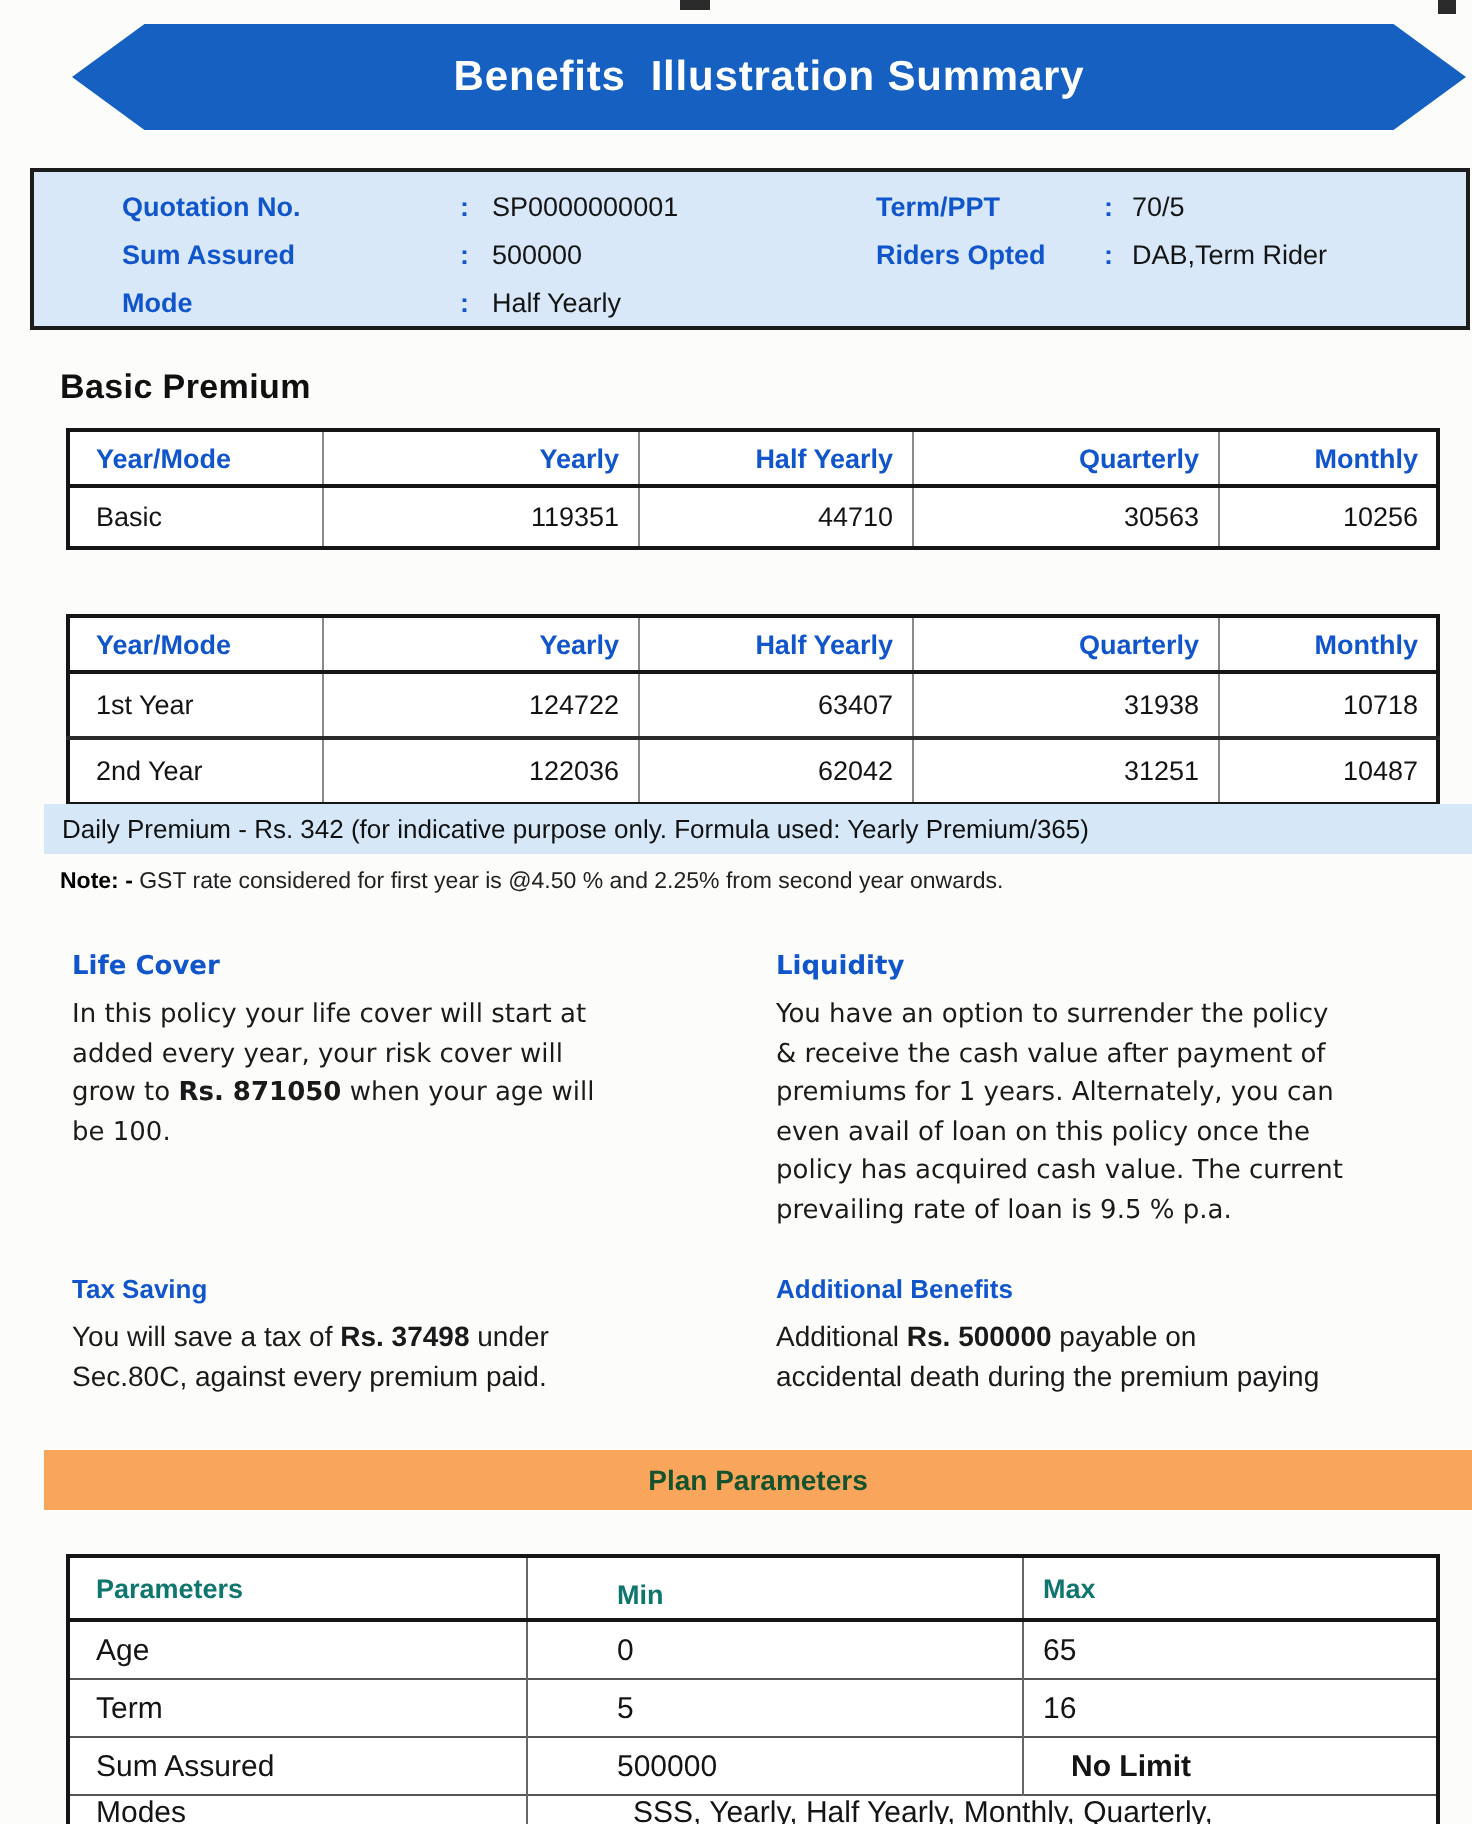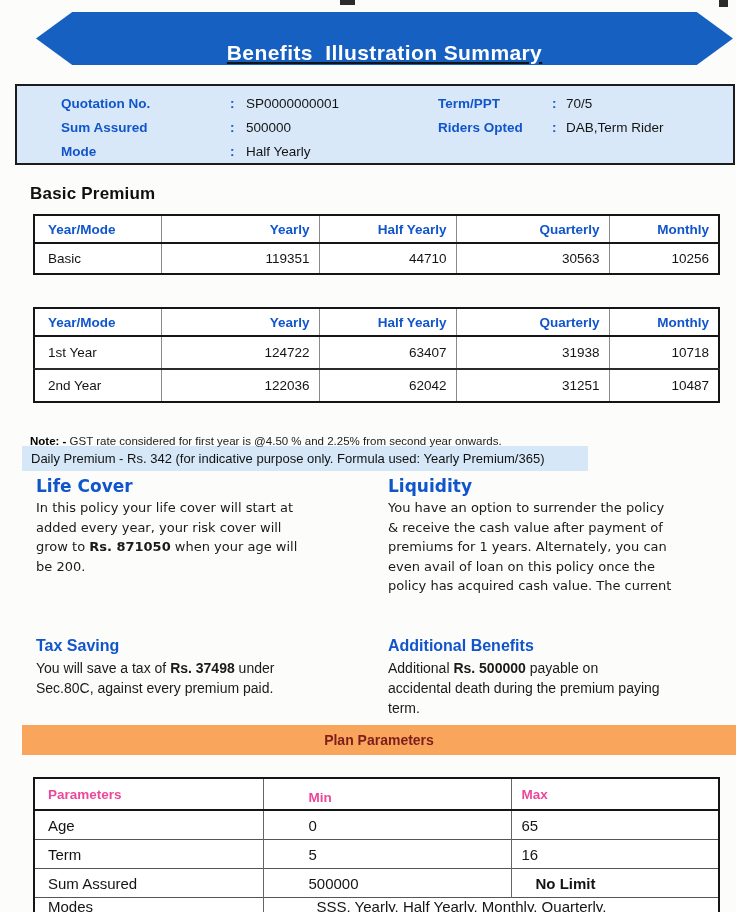--- a/index.html
+++ b/index.html
@@ -5,21 +5,21 @@
   html,body{margin:0;padding:0;background:#e8e8e8;}
   .page{position:relative;width:736px;height:912px;background:#fcfcfa;overflow:hidden;
         font-family:"Liberation Sans",sans-serif;color:#141414;}
 
   
   .artifact{position:absolute;background:#2b2b2b;}
 
   
   .banner{position:absolute;left:36px;top:12px;width:697px;height:53px;background:#1560c0;
           clip-path:polygon(0 50%,5.2% 0,94.8% 0,100% 50%,94.8% 100%,5.2% 100%);
-          display:flex;align-items:flex-end;justify-content:center;text-decoration:underline;}
+          display:flex;align-items:center;justify-content:center;}
   .banner-title{color:#ffffff;font-size:21px;font-weight:bold;letter-spacing:.4px;white-space:pre;}
 
   
   .infobox{position:absolute;left:15px;top:84px;width:720px;height:81px;background:#d8e8f8;
            border:2px solid #1c1c1c;box-sizing:border-box;padding-top:6px;}
   .irow{position:relative;height:24px;line-height:24px;font-size:13.5px;margin-left:24px;}
   .irow .lbl,.irow .sep{position:absolute;color:#1155cc;font-weight:bold;}
   .irow .val{position:absolute;color:#141414;}
   .x-l1{left:20px}.x-s1{left:189px}.x-v1{left:205px}
   .x-l2{left:397px}.x-s2{left:511px}.x-v2{left:525px}
@@ -35,40 +35,40 @@
   .ptable th{color:#1155cc;font-weight:bold;height:26px;}
   .ptable td{color:#141414;}
   .ptable .c0{text-align:left;padding-left:13px;}
   .ptable th:first-child,.ptable td:first-child{border-left:none;margin-left:19px;}
   .ptable thead tr{border-bottom:2px solid #151515;}
   #basic-table td{height:29px;}
   #gst-table td{height:31px;}
   #gst-table tbody tr+tr{border-top:2px solid #2a2a2a;}
 
   
-  .dailybar{position:absolute;left:22px;top:402px;width:566px;height:25px;background:#d6e7f7;
-            font-size:13px;line-height:25px;padding-left:9px;box-sizing:border-box;color:#111;margin-top:44px;}
+  .dailybar{position:absolute;left:22px;top:402px;width:714px;height:25px;background:#d6e7f7;
+            font-size:13px;line-height:25px;padding-left:9px;box-sizing:border-box;color:#111;}
   .note{position:absolute;left:30px;top:435px;font-size:11.5px;color:#222;white-space:pre;}
   .note .b{font-weight:bold;color:#000;}
 
   
-  .bt{position:absolute;font-size:16px;font-weight:bold;color:#1155cc;}
-  .bt.wide{font-family:"DejaVu Sans",sans-serif;font-size:17px;}
+  .bt{position:absolute;font-size:13px;font-weight:bold;color:#1155cc;}
+  .bt.wide{font-family:"DejaVu Sans",sans-serif;font-size:13px;}
   .para{position:absolute;color:#1a1a1a;}
   .para.wide{font-family:"DejaVu Sans",sans-serif;font-size:13px;line-height:19.5px;}
   .para.cond{font-family:"Liberation Sans",sans-serif;font-size:14px;line-height:20px;}
   .pline{white-space:pre;}
   .b{font-weight:bold;}
 
   
   .planbanner{position:absolute;left:22px;top:725px;width:714px;height:30px;background:#f9a55c;
-              text-align:center;line-height:30px;font-weight:bold;font-size:14px;color:#7f1d1d;}
+              text-align:center;line-height:30px;font-weight:bold;font-size:14px;color:#14532d;}
   table.params{position:absolute;left:33px;top:777px;width:685px;border-collapse:collapse;
                table-layout:fixed;border:2px solid #151515;background:#ffffff;}
-  .params th{color:#ec4899;font-weight:bold;text-align:left;font-size:13.5px;height:28px;
+  .params th{color:#0f766e;font-weight:bold;text-align:left;font-size:13.5px;height:28px;
              border-left:1px solid #666;border-bottom:2px solid #151515;}
   .params td{font-size:15px;height:26px;border-left:1px solid #666;border-top:1px solid #555;
              text-align:left;color:#141414;}
   .params th:first-child,.params td:first-child{border-left:none;}
   .pc0{padding-left:13px;}
   .pc1{padding-left:45px;}
   .pc2{padding-left:10px;}
   .min-shift{position:relative;top:3px;}
   .no-limit{font-weight:bold;padding-left:24px;}
   .modes-val{padding-left:53px;}
@@ -175,43 +175,43 @@
   </table>
 
   <div class="dailybar">Daily Premium - Rs. 342 (for indicative purpose only. Formula used: Yearly Premium/365)</div>
   <div class="note"><span class="b">Note: -</span><span> GST rate considered for first year is @4.50 % and 2.25% from second year onwards.</span></div>
 
   <div class="bt wide" style="left:36px;top:476px;">Life Cover</div>
   <div class="para wide" style="left:36px;top:498px;">
     <div class="pline"><span>In this policy your life cover will start at</span></div>
     <div class="pline"><span>added every year, your risk cover will</span></div>
     <div class="pline"><span>grow to </span><span class="b">Rs. 871050</span><span> when your age will</span></div>
-    <div class="pline"><span>be 200.</span></div>
+    <div class="pline"><span>be 100.</span></div>
   </div>
 
   <div class="bt wide" style="left:388px;top:476px;">Liquidity</div>
   <div class="para wide" style="left:388px;top:498px;">
     <div class="pline">You have an option to surrender the policy</div>
     <div class="pline">&amp; receive the cash value after payment of</div>
     <div class="pline">premiums for 1 years. Alternately, you can</div>
     <div class="pline">even avail of loan on this policy once the</div>
     <div class="pline">policy has acquired cash value. The current</div>
+    <div class="pline">prevailing rate of loan is 9.5 % p.a.</div>
   </div>
 
   <div class="bt" style="left:36px;top:637px;">Tax Saving</div>
   <div class="para cond" style="left:36px;top:658px;">
     <div class="pline"><span>You will save a tax of </span><span class="b">Rs. 37498</span><span> under</span></div>
     <div class="pline"><span>Sec.80C, against every premium paid.</span></div>
   </div>
 
   <div class="bt" style="left:388px;top:637px;">Additional Benefits</div>
   <div class="para cond" style="left:388px;top:658px;">
     <div class="pline"><span>Additional </span><span class="b">Rs. 500000</span><span> payable on</span></div>
     <div class="pline"><span>accidental death during the premium paying</span></div>
-    <div class="pline"><span>term.</span></div>
   </div>
 
   <div class="planbanner">Plan Parameters</div>
   <table class="params">
     <colgroup>
         <col style="width:229px">
         <col style="width:248px">
         <col style="width:208px">
       </colgroup>
     <thead>

